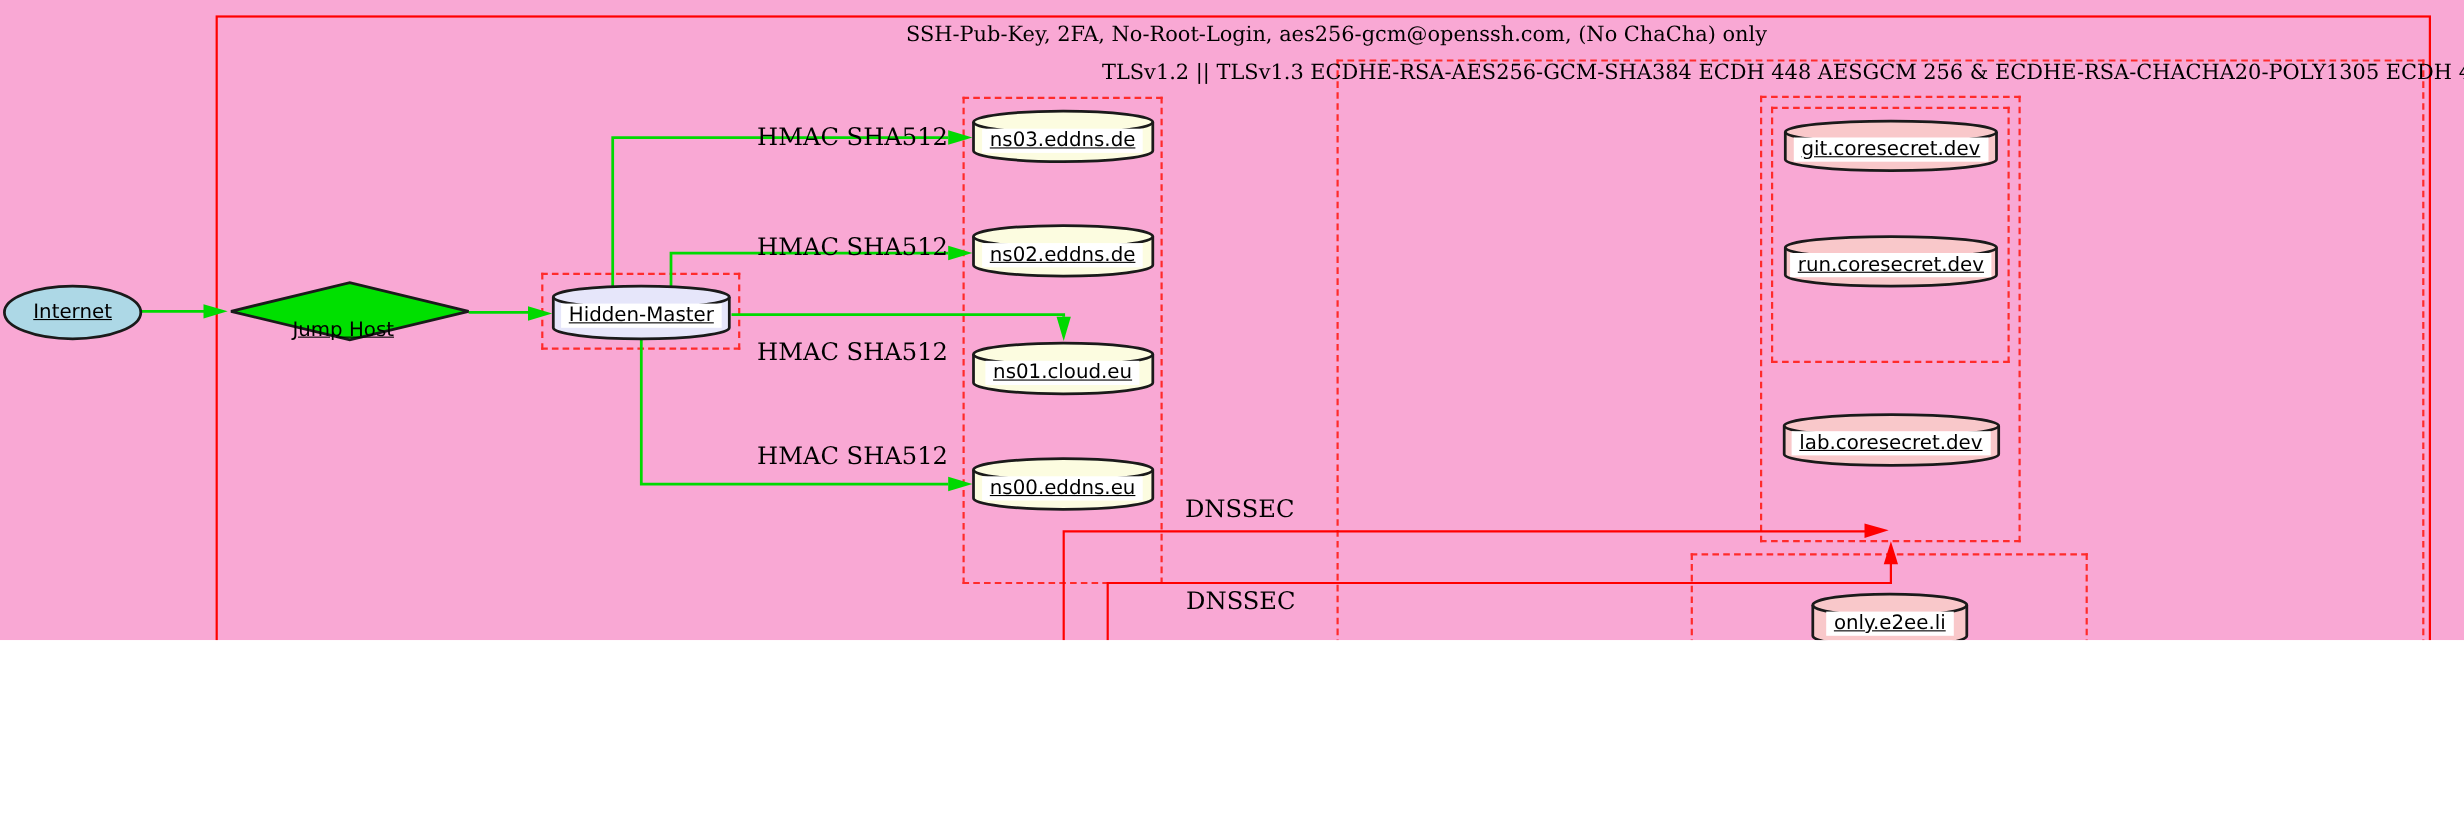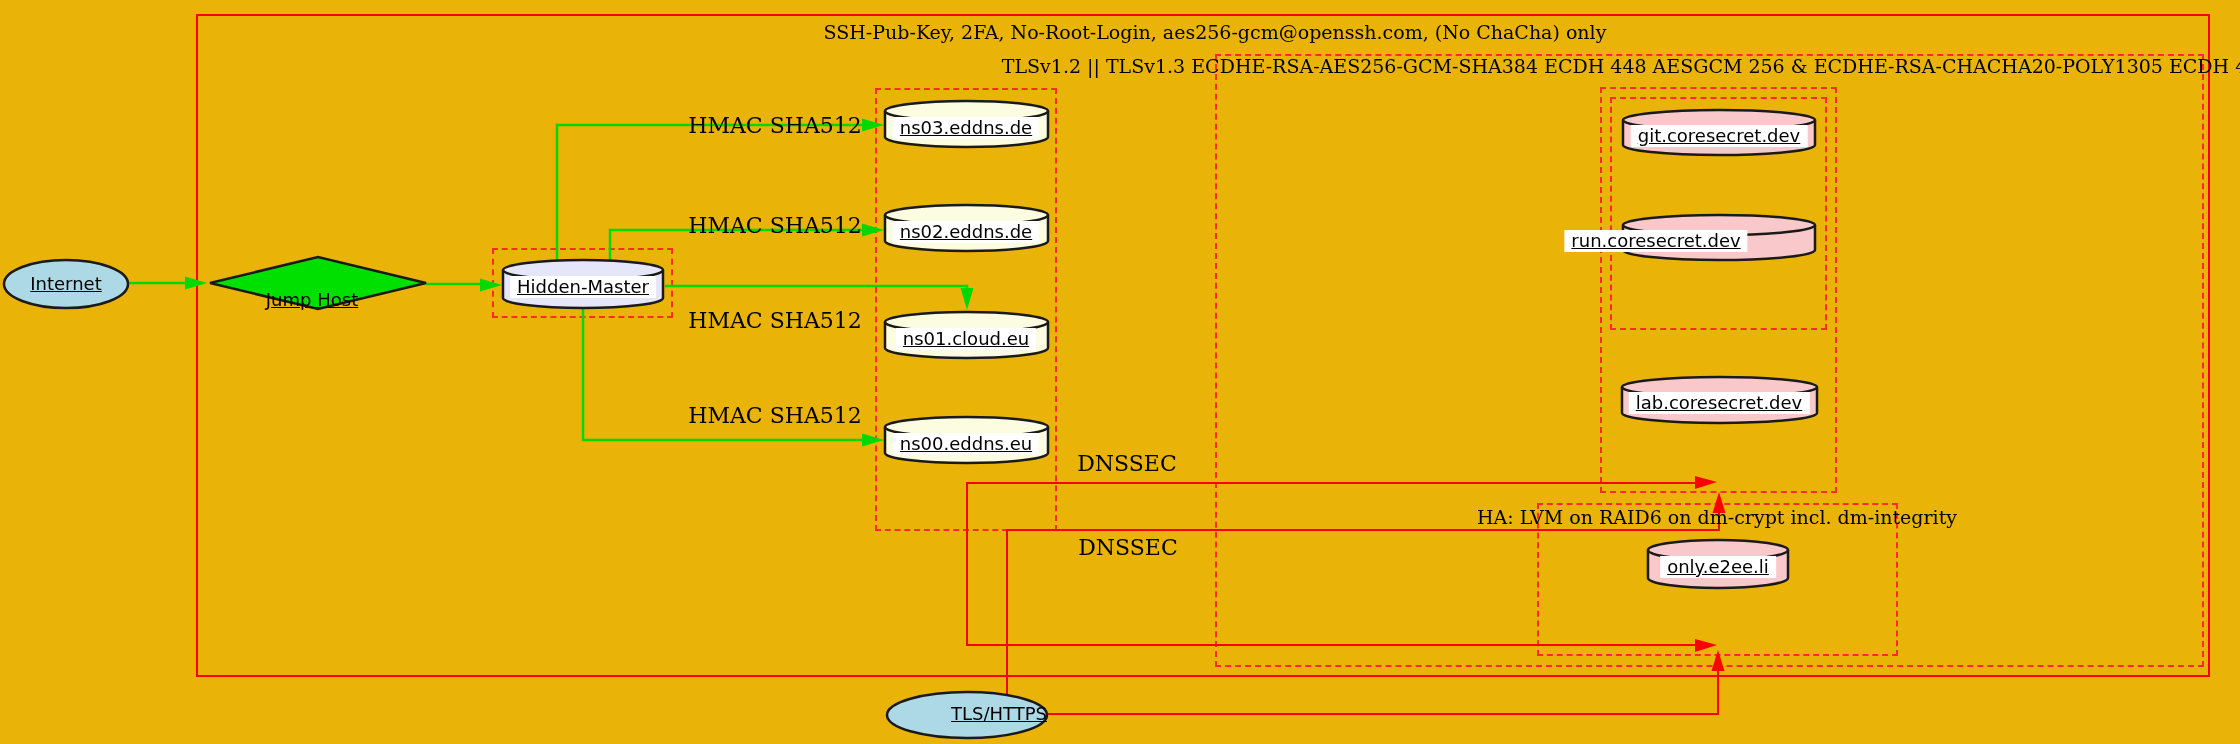--- a/index.html
+++ b/index.html
@@ -1,17 +1,17 @@
 <!DOCTYPE html>
 <html><head>
 <meta charset="utf-8">
 <style>
   html,body{margin:0;padding:0;background:#fff;}
   .canvas{
-    position:relative;width:2240px;height:744px;background:#eab308;
+    position:relative;width:2240px;height:582px;background:#f9a8d4;
     font-family:"DejaVu Sans", sans-serif;overflow:hidden;
   }
   .box{position:absolute;box-sizing:border-box;}
   .box.solid-red{border:2px solid #ff0000;}
   .box.dashed-red{border:2px dashed #ff2b2b;}
   svg.overlay{position:absolute;left:0;top:0;}
   .lbl{
     position:absolute;transform:translate(-50%,-50%);
     white-space:nowrap;color:#000;line-height:1;
   }
@@ -103,35 +103,34 @@
       </g>
       <g fill="#f9c8ca">
         <path d="M1648,550 A70,10 0 0 1 1788,550 L1788,578 A70,10 0 0 1 1648,578 Z"></path>
         <path d="M1648,550 A70,10 0 0 0 1788,550" fill="none"></path>
       </g>
     </g>
   </svg>
 
   <div class="lbl cluster-lbl" style="left:1215px;top:32px;">SSH-Pub-Key, 2FA, No-Root-Login, aes256-gcm@openssh.com, (No ChaCha) only</div>
   <div class="lbl cluster-lbl" style="left:1711px;top:66px;">TLSv1.2 || TLSv1.3 ECDHE-RSA-AES256-GCM-SHA384 ECDH 448 AESGCM 256 &amp; ECDHE-RSA-CHACHA20-POLY1305 ECDH 448 ChaCha20 256</div>
-  <div class="lbl cluster-lbl" style="left:1717px;top:517px;">HA: LVM on RAID6 on dm-crypt incl. dm-integrity</div>
 
   <div class="lbl edge-lbl" style="left:775px;top:126px;">HMAC SHA512</div>
   <div class="lbl edge-lbl" style="left:775px;top:226px;">HMAC SHA512</div>
   <div class="lbl edge-lbl" style="left:775px;top:321px;">HMAC SHA512</div>
   <div class="lbl edge-lbl" style="left:775px;top:416px;">HMAC SHA512</div>
   <div class="lbl edge-lbl" style="left:1127px;top:464px;">DNSSEC</div>
   <div class="lbl edge-lbl" style="left:1128px;top:548px;">DNSSEC</div>
 
   <div class="lbl node-lbl" style="left:66px;top:284px;">Internet</div>
   <div class="lbl node-lbl" style="left:312px;top:284px;margin-top:16px;">Jump Host</div>
   <div class="lbl node-lbl chip" style="left:583px;top:287px;">Hidden-Master</div>
   <div class="lbl node-lbl chip" style="left:966px;top:128px;">ns03.eddns.de</div>
   <div class="lbl node-lbl chip" style="left:966px;top:232px;">ns02.eddns.de</div>
   <div class="lbl node-lbl chip" style="left:966px;top:339px;">ns01.cloud.eu</div>
   <div class="lbl node-lbl chip" style="left:966px;top:444px;">ns00.eddns.eu</div>
   <div class="lbl node-lbl chip" style="left:1719px;top:136px;">git.coresecret.dev</div>
-  <div class="lbl node-lbl chip" style="left:1656px;top:241px;">run.coresecret.dev</div>
+  <div class="lbl node-lbl chip" style="left:1719px;top:241px;">run.coresecret.dev</div>
   <div class="lbl node-lbl chip" style="left:1719px;top:403px;text-align:center;">lab.coresecret.dev</div>
   <div class="lbl node-lbl chip" style="left:1718px;top:567px;">only.e2ee.li</div>
   <div class="lbl node-lbl" style="left:967px;top:714px;margin-left:32px;">TLS/HTTPS</div>
 
 </div>
 
 </body></html>

